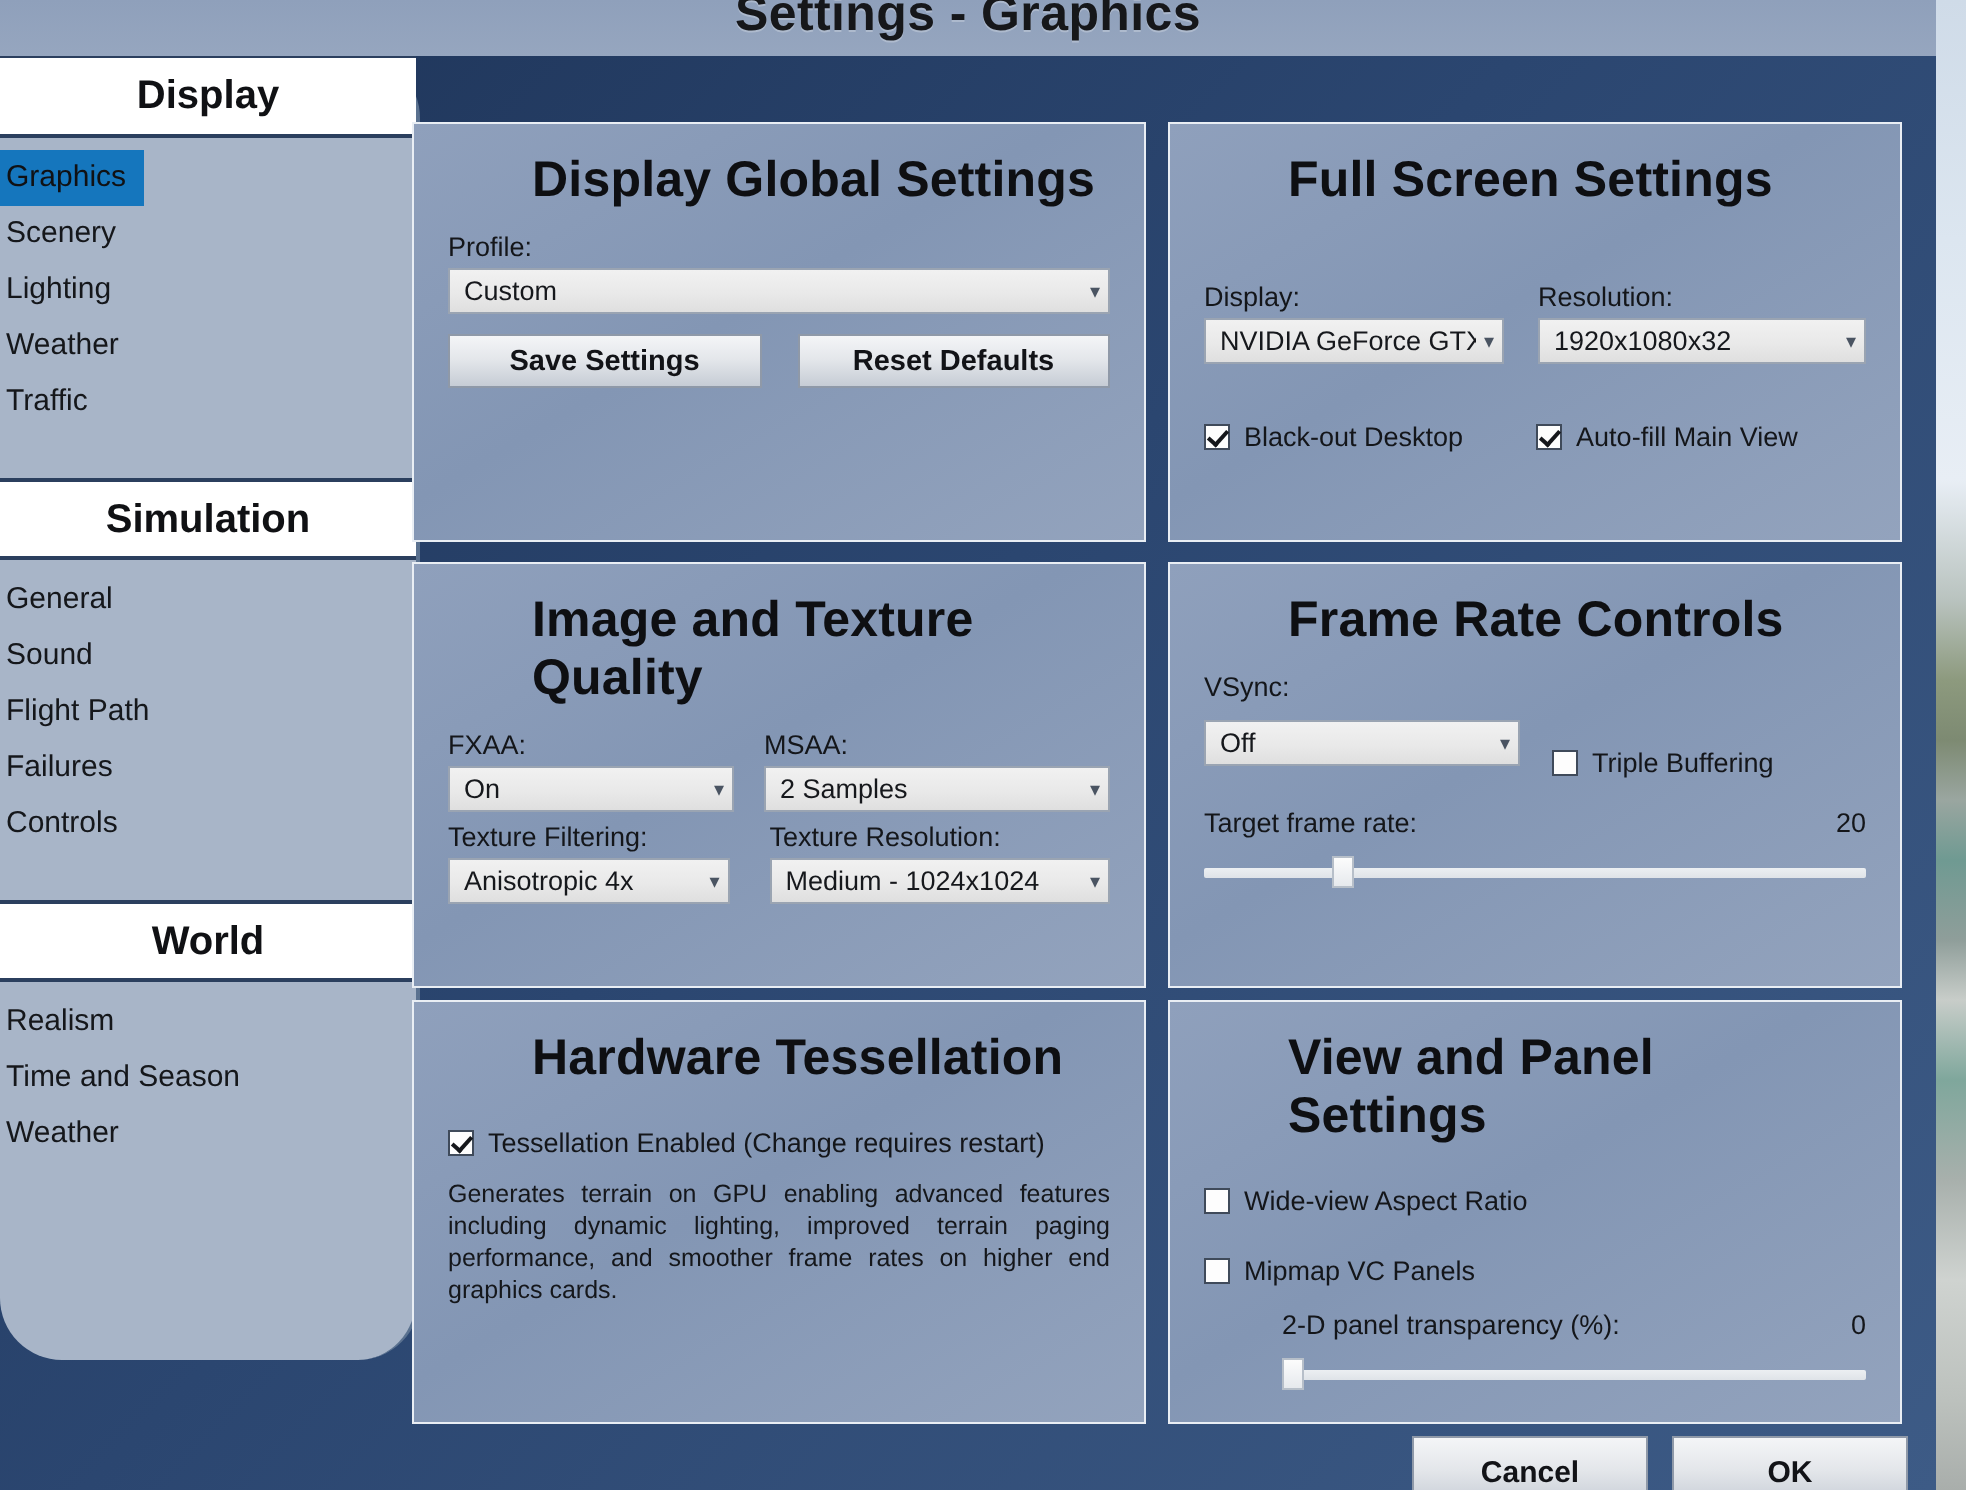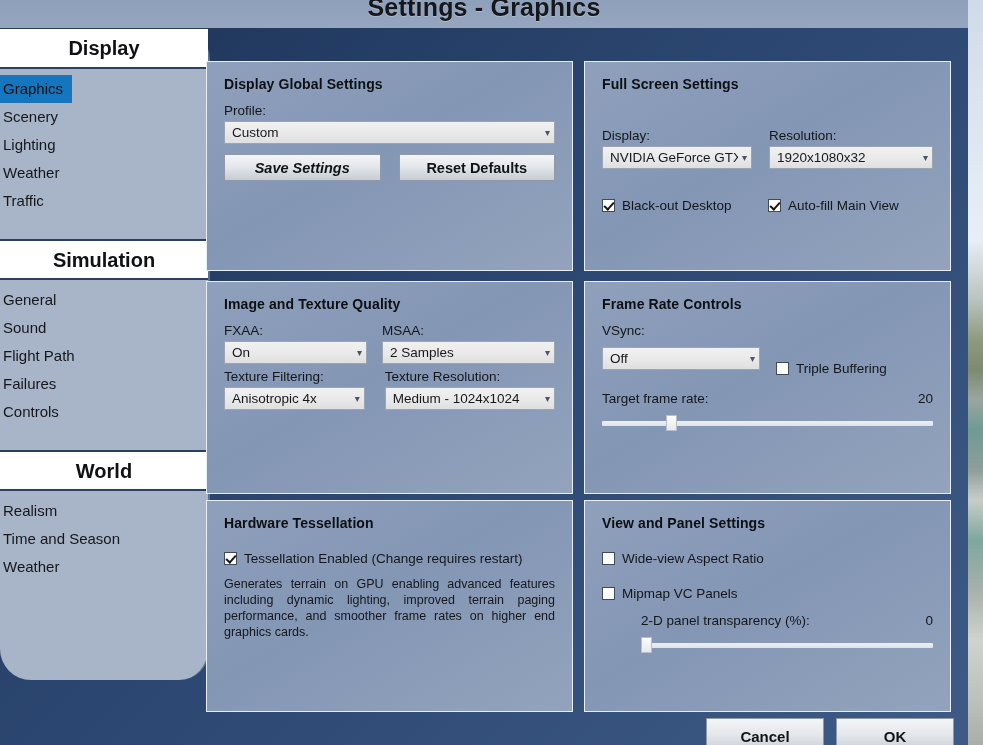--- a/index.html
+++ b/index.html
@@ -89,22 +89,22 @@
     background: linear-gradient(150deg, #8fa0bc 0%, #8396b4 45%, #93a3bd 100%);
     padding: 14px 17px;
   }
   .panel.c1 { left: 0; width: 367px; }
   .panel.c2 { left: 378px; width: 367px; }
   .panel.r1 { top: 28px; height: 210px; }
   .panel.r2 { top: 248px; height: 213px; }
   .panel.r3 { top: 467px; height: 212px; }
 
   .panel h2 {
-    font-size: 14px; font-weight: bold; color: #0e0f12;
-    margin-bottom: 11px; letter-spacing: .1px;
+    font-size: 25px; font-weight: bold; color: #0e0f12;
+    margin-bottom: 11px; letter-spacing: .1px; margin-left: 42px;
   }
   .lbl { font-size: 13.5px; color: #14161a; margin-bottom: 3px; }
 
   
   .combo {
     background: linear-gradient(180deg, #f1f1f1 0%, #e9e9e9 55%, #dfdfdf 100%);
     border: 1px solid #9aa4b2;
     height: 23px;
     display: flex; align-items: center;
     padding: 0 4px 0 7px;
@@ -211,21 +211,21 @@
   <div id="content">
 
     <div class="panel c1 r1">
       <h2>Display Global Settings</h2>
       <div class="lbl">Profile:</div>
       <div class="combo">
         <span class="val">Custom</span>
         <span class="arrow">▾</span>
       </div>
       <div style="display:flex; gap:18px; margin-top:10px;">
-        <div class="btn" style="width:162px;font-style:italic;">Save Settings</div>
+        <div class="btn" style="width:162px;">Save Settings</div>
         <div class="btn" style="width:162px;">Reset Defaults</div>
       </div>
     </div>
 
     <div class="panel c2 r1">
       <h2>Full Screen Settings</h2>
       <div style="display:flex; gap:17px;margin-top:36px;">
         <div style="width:150px;">
           <div class="lbl">Display:</div>
           <div class="combo">

